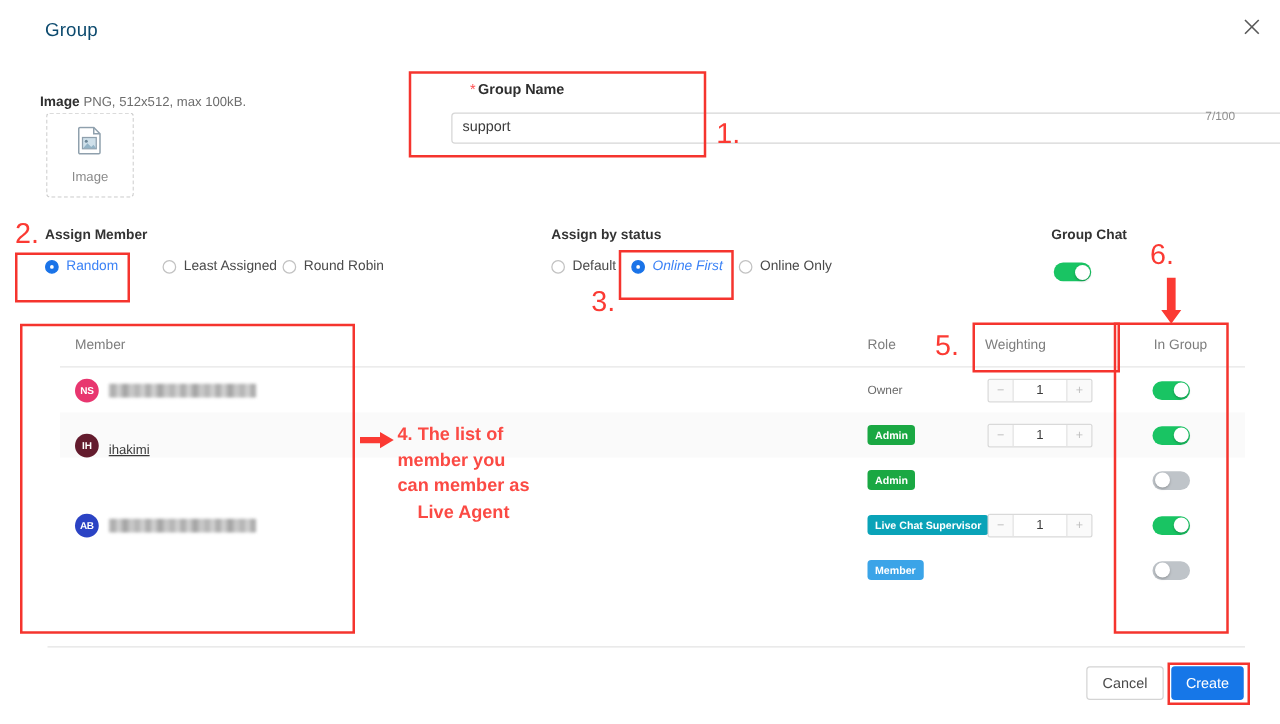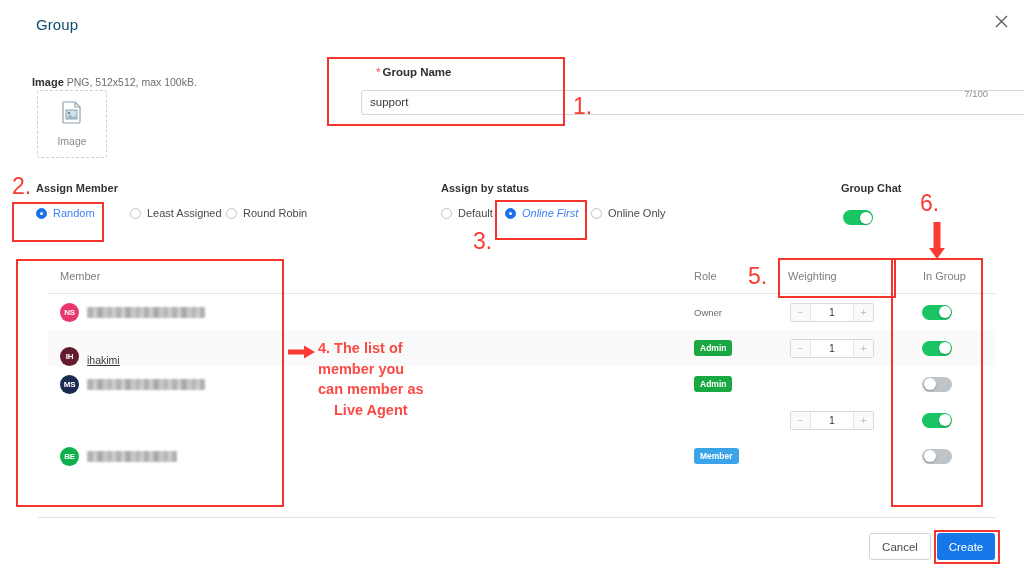--- a/index.html
+++ b/index.html
@@ -289,51 +289,50 @@
         <span class="sval">1</span>
         <span class="sbtn r">+</span>
       </div>
     </div>
     <div class="cell" style="left:874px;">
       <span class="tgl on"></span>
     </div>
   </div>
 
   <div class="trow">
+    <div class="cell" style="left:646px;">
+      <span class="badge" style="background:#1aa843">Admin</span>
+    </div>
+    <div class="cell" style="left:742px;"></div>
+    <div class="cell" style="left:874px;">
+      <span class="tgl"></span>
+    </div>
+  </div>
+
+  <div class="trow">
     <div class="cell" style="left:12px;">
-      <span class="avatar" style="background:#1b2a52">MS</span>
+      <span class="avatar" style="background:#2b43c4">AB</span>
       <span class="redact" style="width:118px"></span>
     </div>
     <div class="cell" style="left:646px;">
-      <span class="badge" style="background:#1aa843">Admin</span>
-    </div>
-    <div class="cell" style="left:742px;"></div>
-    <div class="cell" style="left:874px;">
-      <span class="tgl"></span>
-    </div>
-  </div>
-
-  <div class="trow">
+      <span class="badge" style="background:#0aa3b8">Live Chat Supervisor</span>
+    </div>
     <div class="cell" style="left:742px;">
       <div class="stepper">
         <span class="sbtn l">−</span>
         <span class="sval">1</span>
         <span class="sbtn r">+</span>
       </div>
     </div>
     <div class="cell" style="left:874px;">
       <span class="tgl on"></span>
     </div>
   </div>
 
   <div class="trow">
-    <div class="cell" style="left:12px;">
-      <span class="avatar" style="background:#0cb14b">BE</span>
-      <span class="redact" style="width:90px"></span>
-    </div>
     <div class="cell" style="left:646px;">
       <span class="badge" style="background:#3ba4e8">Member</span>
     </div>
     <div class="cell" style="left:742px;"></div>
     <div class="cell" style="left:874px;">
       <span class="tgl"></span>
     </div>
   </div>
 </div>
 

